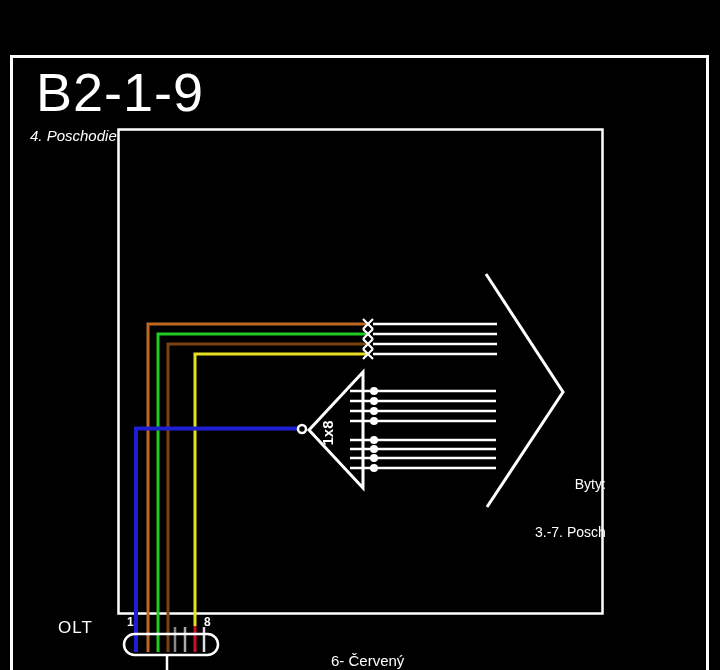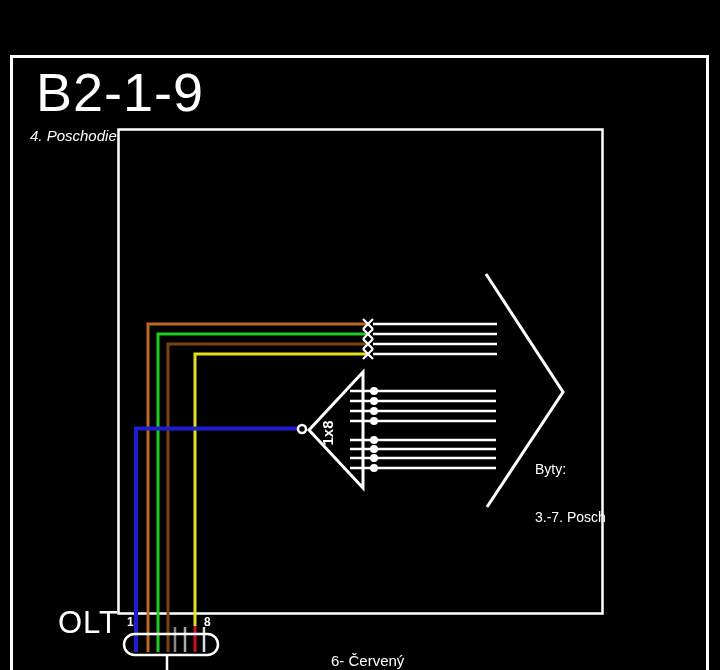--- a/index.html
+++ b/index.html
@@ -3,28 +3,28 @@
 <meta charset="utf-8">
 <style>
   html,body{margin:0;padding:0;background:#000;}
   body{width:720px;height:670px;position:relative;overflow:hidden;
        font-family:"Liberation Sans", sans-serif;color:#fff;}
   .stage{position:absolute;left:0;top:0;width:720px;height:670px;margin-top:43px;}
   svg{position:absolute;left:0;top:0;}
   .label{position:absolute;color:#fff;white-space:pre;}
   .title{left:36px;top:18px;font-size:54px;letter-spacing:1px;}
   .floor{left:30px;top:84px;font-size:15px;font-style:italic;}
-  .olt-label{left:58px;top:562px;font-size:31px;letter-spacing:1px;}
+  .olt-label{left:58px;top:575px;font-size:17px;letter-spacing:1px;}
   .port-num{font-size:12px;font-weight:bold;}
   .port-1{left:127px;top:572px;}
   .port-8{left:204px;top:572px;}
   .splitter-label{left:311px;top:375px;width:32px;height:30px;
      display:flex;align-items:center;justify-content:center;
      font-size:15px;font-weight:bold;transform:rotate(-90deg);}
-  .byty{left:535px;top:386px;font-size:14px;line-height:16px;}
+  .byty{left:535px;top:401px;font-size:14px;line-height:16px;text-align:right;}
   .legend{left:331px;top:579px;font-size:15px;line-height:15.7px;}
 </style>
 </head>
 <body>
 
 <div class="stage">
 
   <svg width="720" height="670" viewBox="0 0 720 670">
 
     <rect x="11.5" y="13.5" width="696" height="642" fill="none" stroke="#fff" stroke-width="3"></rect>

